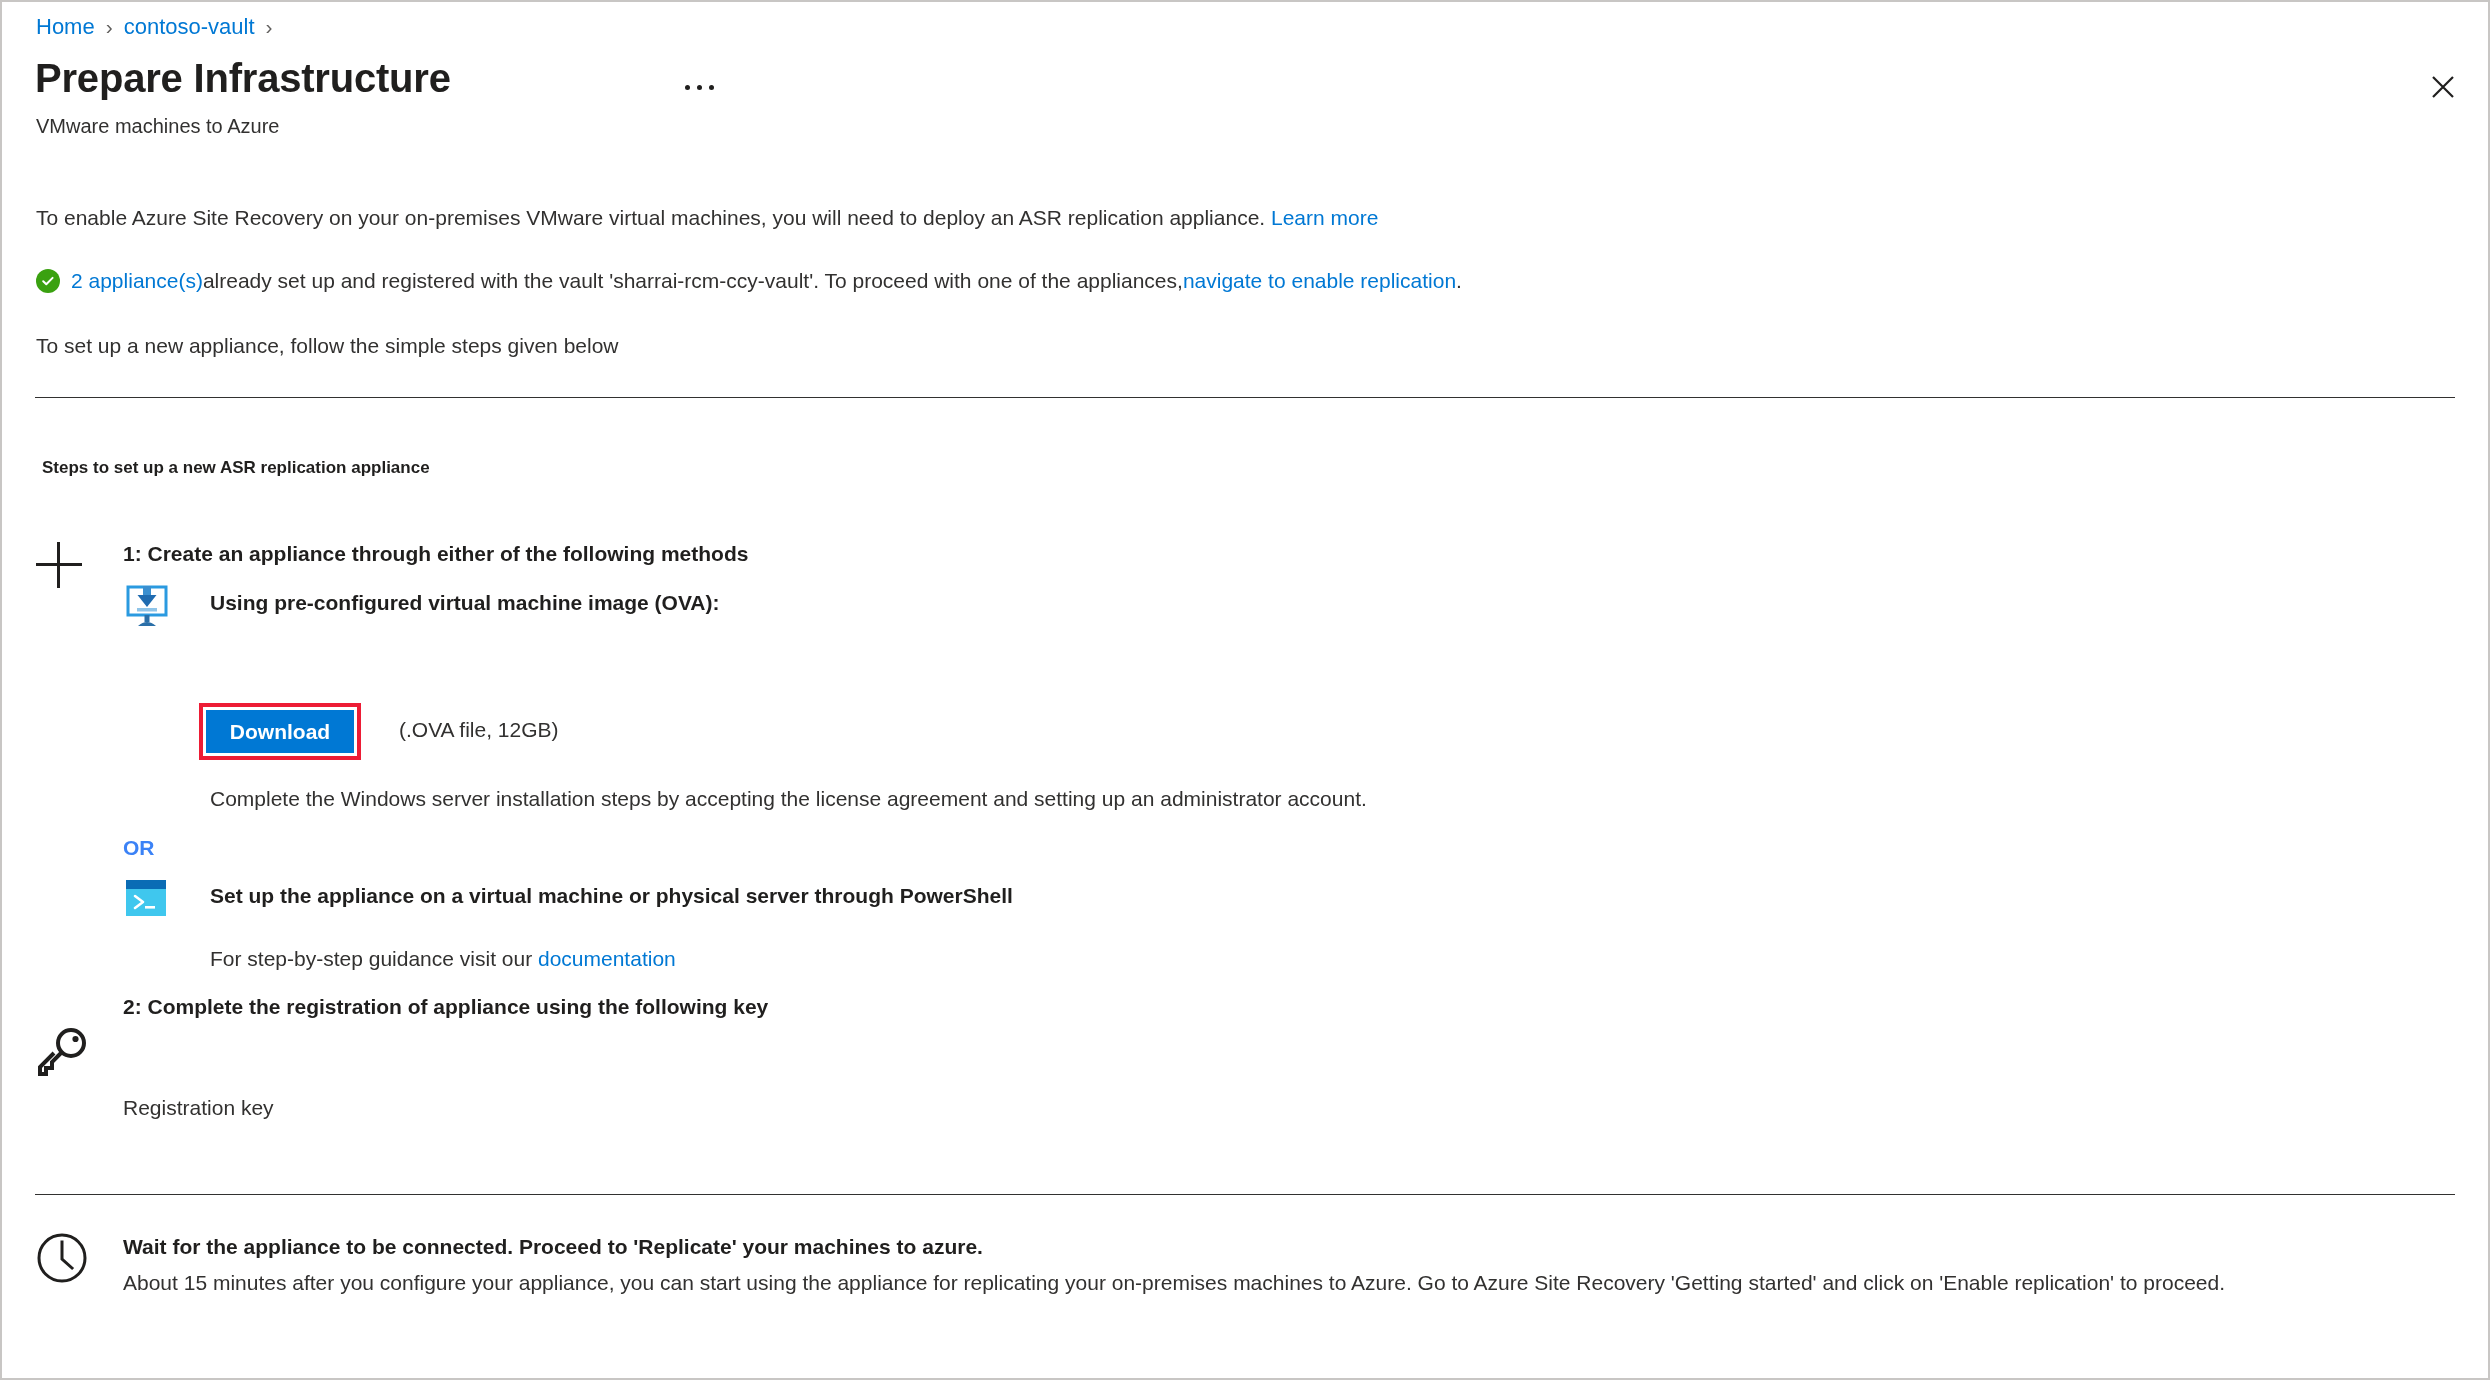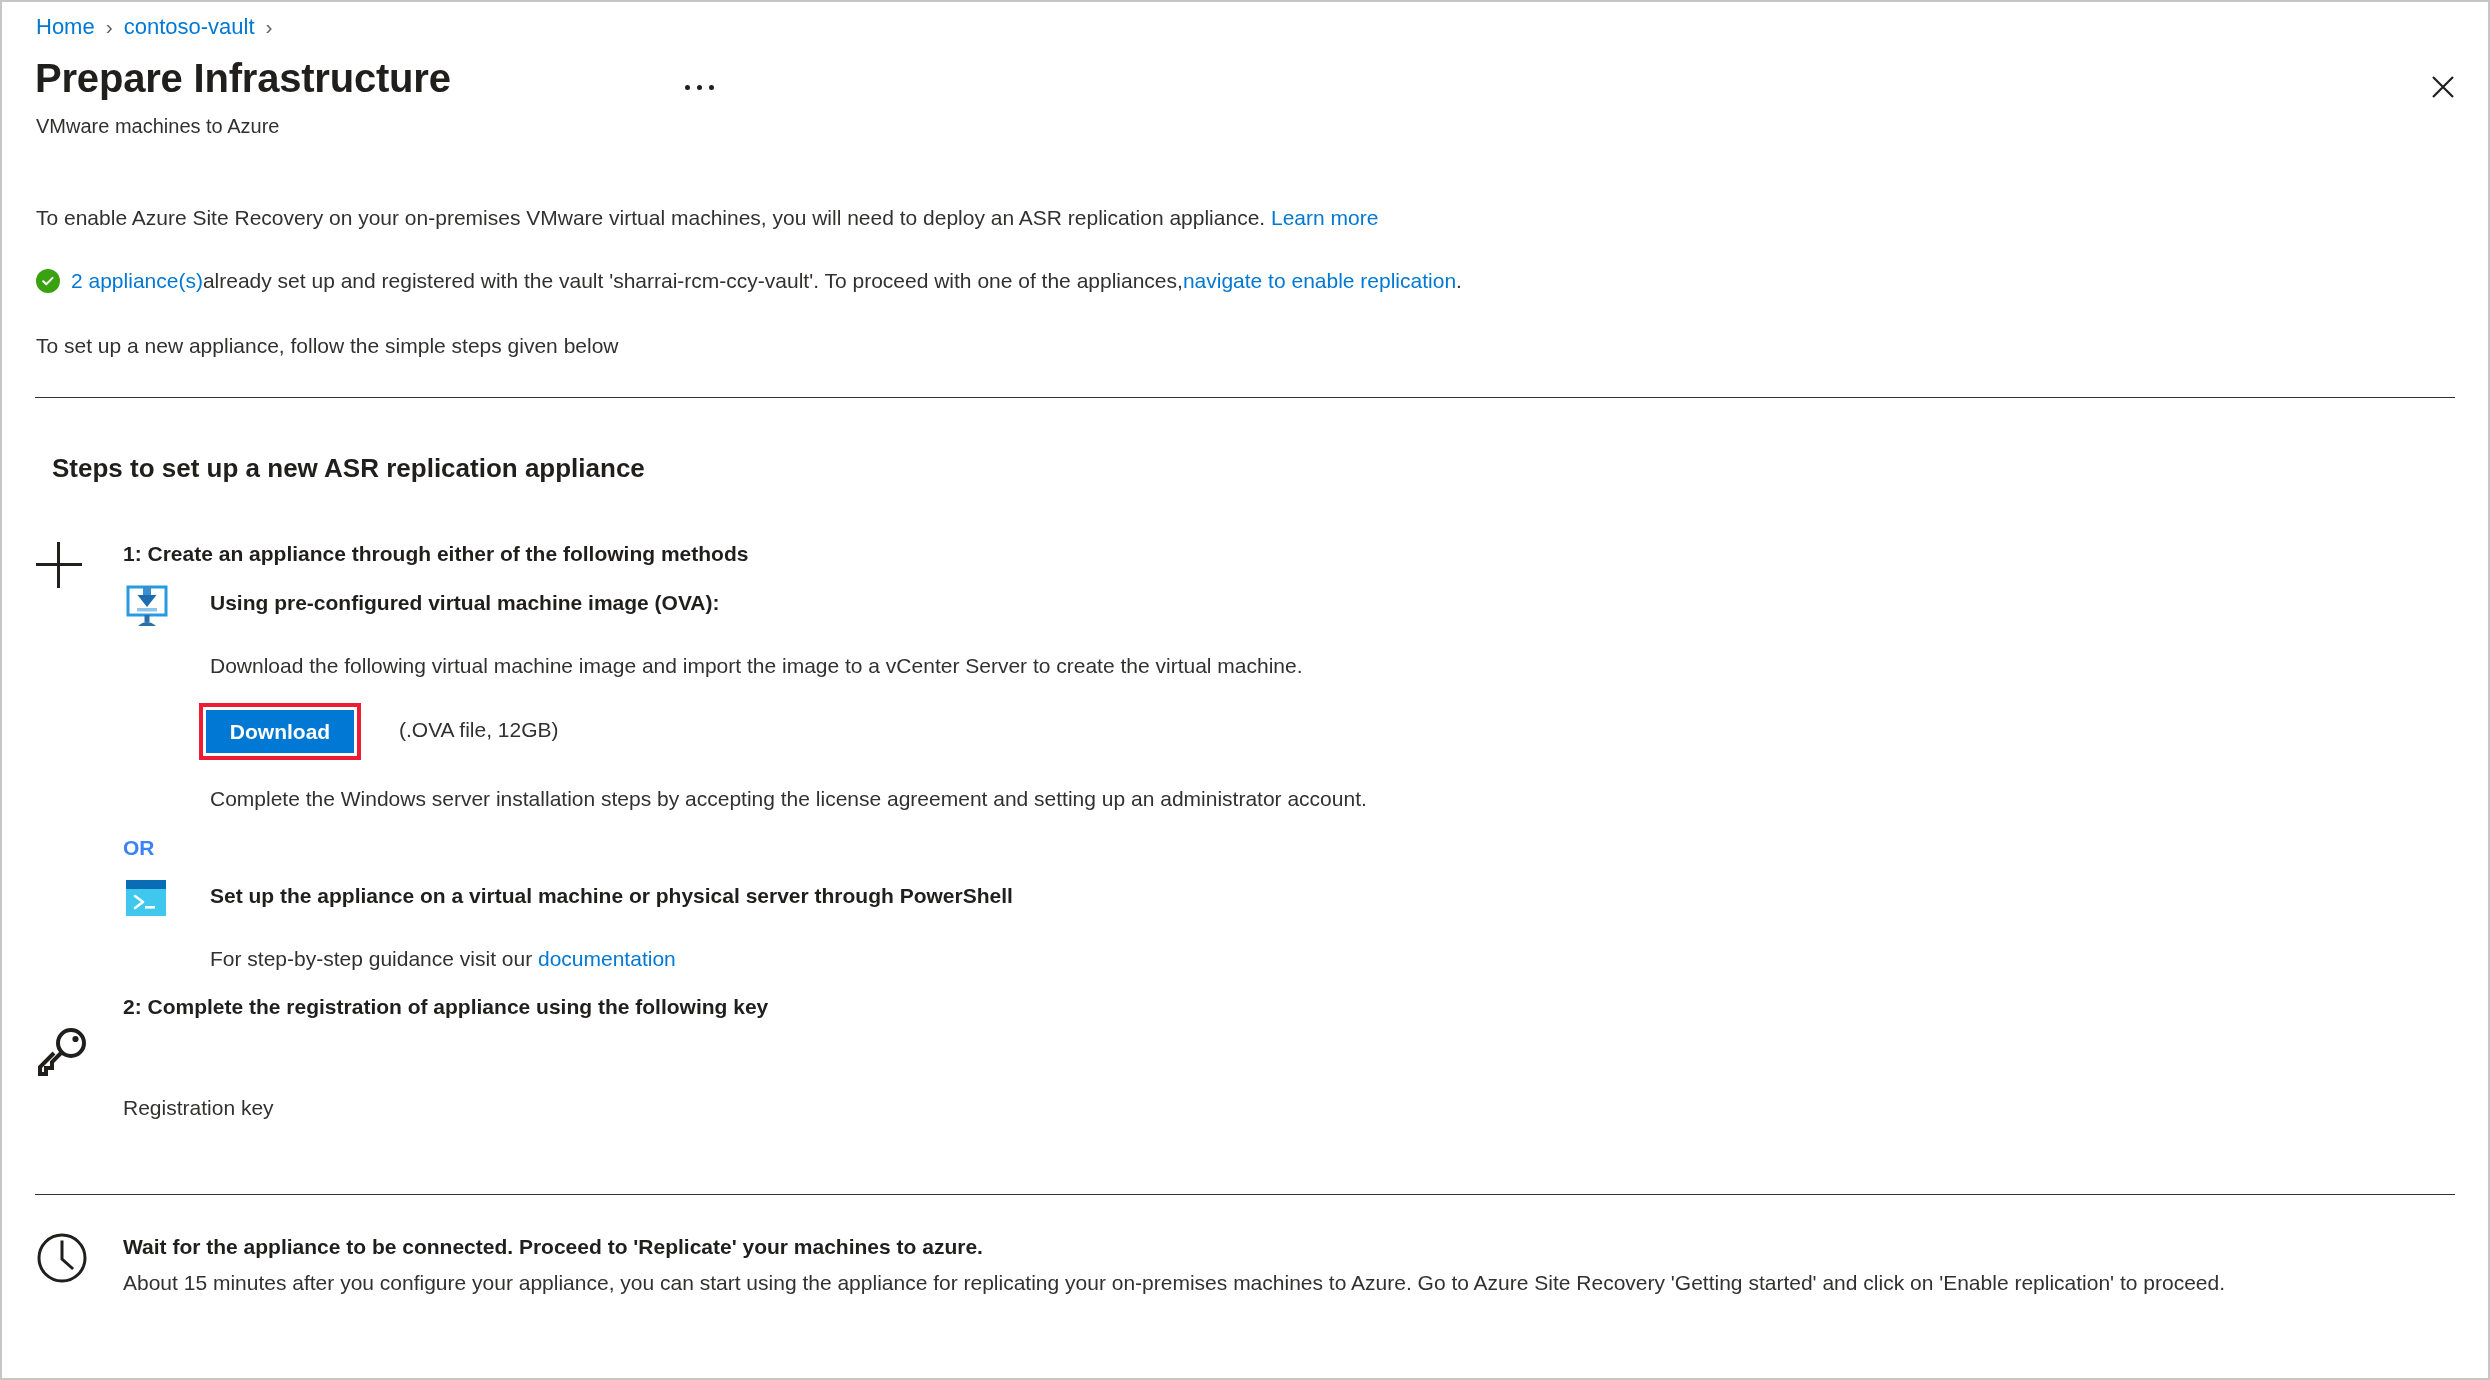--- a/index.html
+++ b/index.html
@@ -133,23 +133,23 @@
     right: 33px;
     height: 1px;
     background: #323130;
   }
   .divider-top { top: 395px; }
   .divider-bottom { top: 1192px; }
 
   
   .steps-heading {
     position: absolute;
-    left: 50px;
+    left: 40px;
     top: 453px;
-    font-size: 26px;
+    font-size: 17px;
     font-weight: 700;
     color: #201f1e;
     line-height: 26px;
     white-space: nowrap;
   }
 
   
   .plus-icon {
     position: absolute;
     left: 34px;
@@ -420,21 +420,20 @@
     <svg width="50" height="50" viewBox="0 0 50 50" aria-hidden="true">
       <rect x="6" y="7" width="38" height="28" fill="#ffffff" stroke="#2a9ae0" stroke-width="3"></rect>
       <rect x="21" y="6" width="8" height="10" fill="#3a8fd0"></rect>
       <path d="M15.5 15 L34.5 15 L25 27 Z" fill="#1f6bb0"></path>
       <rect x="15" y="28" width="20" height="3.5" fill="#8fc4e8"></rect>
       <rect x="22.5" y="35" width="5" height="7" fill="#2a6fa8"></rect>
       <path d="M16 46 Q25 38 34 46 Z" fill="#2a6fa8"></path>
     </svg>
   </div>
   <div class="sub-heading ova-heading">Using pre-configured virtual machine image (OVA):</div>
-  <div class="body-text ova-desc">Download the following virtual machine image and import the image to a vCenter Server to create the virtual machine.</div>
 
   <div class="download-wrap">
     <button class="download-btn">Download</button>
   </div>
   <div class="download-meta">(.OVA file, 12GB)</div>
 
   <div class="body-text ova-note">Complete the Windows server installation steps by accepting the license agreement and setting up an administrator account.</div>
 
   <div class="or-text">OR</div>
 

